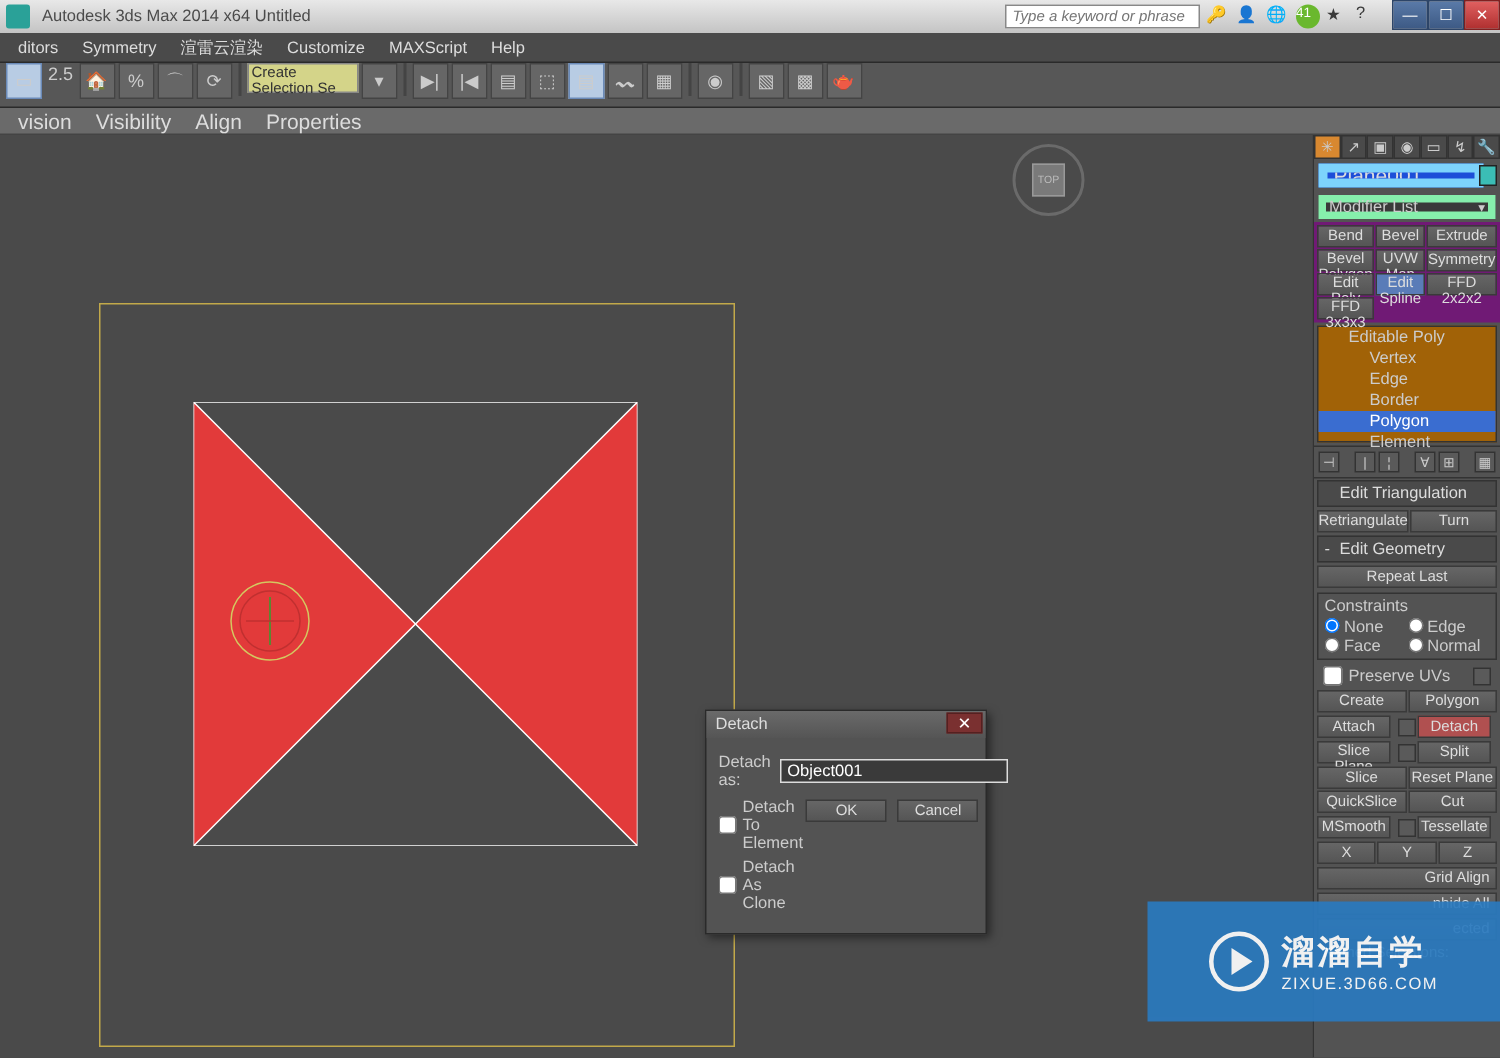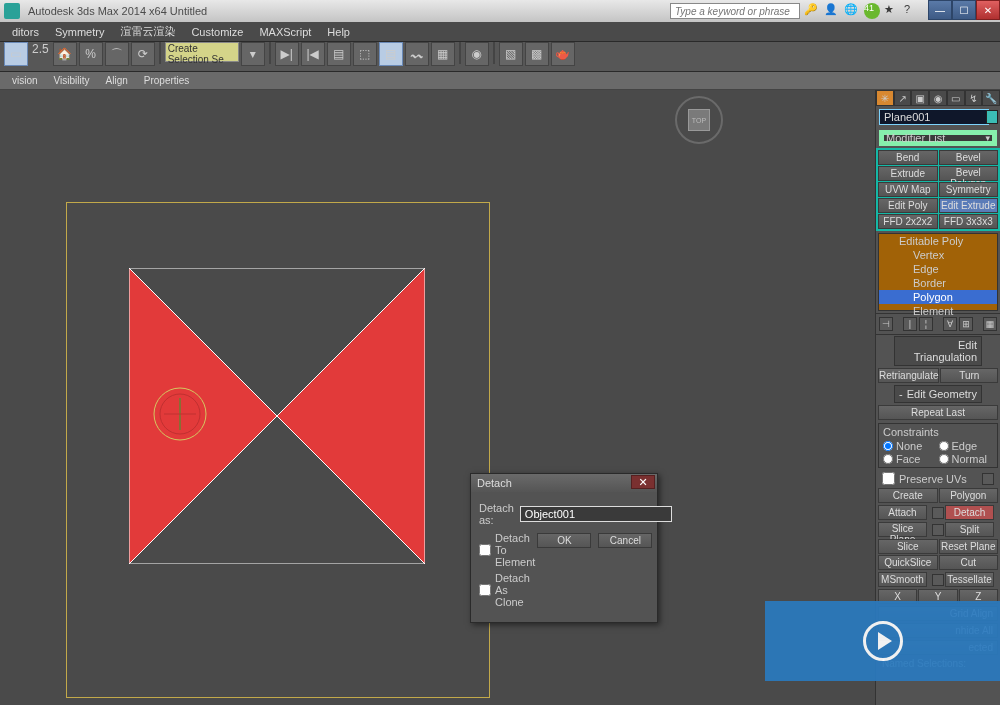--- a/index.html
+++ b/index.html
@@ -24,21 +24,21 @@
 
 .toolbar { height: 30px; background: #575757; border-bottom: 1px solid #2a2a2a; display: flex; padding: 0 4px; gap: 2px; }
 .tool-btn { width: 24px; height: 24px; background: #666; border: 1px solid #444; display: flex; align-items: center; justify-content: center; font-size: 12px; }
 .tool-btn.active { background: #b8cce4; border-color: #6a8ab8; }
 .tool-num { color: #ccc; font-size: 12px; padding: 0 2px; }
 .tool-dropdown { height: 20px; background: #d4d489; border: 1px solid #888; font-size: 10px; padding: 0 2px; width: 74px; color: #333; }
 .tool-sep { width: 2px; height: 22px; background: #444; margin: 0 2px; }
 
 
 .sec-menu { height: 18px; background: #6a6a6a; display: flex; align-items: center; padding-left: 4px; border-bottom: 1px solid #444; }
-.sec-menu span { padding: 0 8px; color: #ddd; font-size: 10px; }
+.sec-menu span { padding: 0 8px; color: #ddd; font-size: 14px; }
 
 
 .main { display: flex; height: calc(705px - 90px); }
 .viewport { flex: 1; background: #4a4a4a; position: relative; }
 .side-panel { width: 125px; background: #535353; border-left: 1px solid #333; }
 
 
 .viewport-frame { position: absolute; left: 66px; top: 112px; width: 424px; height: 496px; border: 1px solid #c2a94a; }
 .red-shape { position: absolute; left: 129px; top: 178px; width: 296px; height: 296px; }
 .red-shape svg { width: 100%; height: 100%; }
@@ -54,45 +54,45 @@
 .dialog-row { display: flex; align-items: center; margin-bottom: 6px; gap: 6px; }
 .dialog-row label { color: #ccc; font-size: 11px; }
 .dialog-row input[type="text"] { flex: 1; height: 16px; background: #3a3a3a; border: 1px solid #ddd; color: #fff; padding: 0 4px; font-size: 11px; }
 .dialog-check { display: flex; align-items: center; gap: 4px; margin-bottom: 4px; }
 .dialog-check input { width: 12px; height: 12px; }
 
 
 .panel-tabs { height: 16px; display: flex; background: #4a4a4a; }
 .panel-tabs div { width: 18px; height: 16px; border: 1px solid #333; display: flex; align-items: center; justify-content: center; font-size: 10px; }
 .panel-tabs div.active { background: #d88830; }
-.panel-input { width: calc(100% - 14px); height: 16px; background: #0f172a; border: 1px solid #7dd3fc; color: #ddd; margin: 3px; padding: 0 4px; font-size: 11px; }
+.panel-input { width: calc(100% - 14px); height: 16px; background: #1d4ed8; border: 6px solid #7dd3fc; color: #ddd; margin: 3px; padding: 0 4px; font-size: 14px; }
 .panel-swatch { position: absolute; right: 2px; width: 12px; height: 14px; background: #3bbdb5; border: 1px solid #222; }
 .panel-row-wrap { position: relative; }
 .panel-dropdown { width: calc(100% - 6px); height: 16px; background: #3a3a3a; border: 5px solid #86efac; color: #ccc; margin: 2px 3px; font-size: 11px; padding: 0 2px; display: flex; align-items: center; justify-content: space-between; }
 .panel-dropdown::after { content: "▾"; font-size: 9px; }
-.btn-grid { display: grid; grid-template-columns: 1fr 1fr; gap: 1px; padding: 2px; background: #14b8a6; }
+.btn-grid { display: grid; grid-template-columns: 1fr 1fr 1fr; gap: 1px; padding: 2px; background: #701a75; }
 .btn-grid button { height: 15px; background: linear-gradient(#666,#555); border: 1px solid #3a3a3a; color: #ddd; font-size: 10px; }
 .btn-grid button.hl { background: #5a7cb8; }
 .tree { background: #a16207; border: 1px solid #333; margin: 2px; height: 78px; font-size: 11px; }
 .tree-item { padding: 1px 6px; color: #ccc; }
 .tree-item.l1 { padding-left: 20px; }
 .tree-item.l2 { padding-left: 34px; }
 .tree-item.selected { background: #3a6dd0; color: #fff; }
 .icon-row { display: flex; gap: 2px; padding: 3px; border-top: 1px solid #333; border-bottom: 1px solid #333; }
 .icon-row div { width: 14px; height: 14px; background: #5a5a5a; border: 1px solid #333; font-size: 9px; display: flex; align-items: center; justify-content: center; }
 .icon-row .spacer { flex: 1; background: none; border: none; }
-.rollout-header { background: #4a4a4a; text-align: right; padding: 2px 4px; border: 1px solid #333; color: #ddd; font-size: 11px; margin: 1px 18px; position: relative; }
+.rollout-header { background: #4a4a4a; text-align: left; padding: 2px 14px; border: 1px solid #333; color: #ddd; font-size: 11px; margin: 1px 2px; position: relative; }
 .rollout-header.minus::before { content: "-"; position: absolute; left: 4px; }
 .btn-row2 { display: grid; grid-template-columns: 1fr 1fr; gap: 1px; padding: 1px 2px; }
 .btn-row2 button, .btn-full { height: 15px; background: linear-gradient(#666,#555); border: 1px solid #3a3a3a; color: #ddd; font-size: 10px; }
 .btn-full { width: calc(100% - 4px); margin: 1px 2px; }
 .constraints { border: 1px solid #333; margin: 2px; padding: 2px 4px; font-size: 10px; }
 .constraints .title { color: #ccc; margin-bottom: 2px; }
 .radio-grid { display: grid; grid-template-columns: 1fr 1fr; gap: 1px; }
-.radio-grid label { display: flex; align-items: center; gap: 3px; color: #ccc; }
+.radio-grid label { display: flex; gap: 3px; color: #ccc; }
 .radio-grid input { width: 10px; height: 10px; }
 .preserve-row { display: flex; align-items: center; gap: 4px; padding: 2px 6px; font-size: 10px; }
 .preserve-row .box { width: 12px; height: 12px; border: 1px solid #333; background: #5a5a5a; margin-left: auto; }
 .small2 { display: grid; grid-template-columns: 1fr auto 1fr; gap: 1px; padding: 1px 2px; align-items: center; }
 .small2 .sq { width: 12px; height: 12px; border: 1px solid #333; background: #5a5a5a; }
 .xyz { display: flex; gap: 1px; padding: 1px 2px; }
 .xyz button { flex: 1; }
 
 
 .watermark { position: absolute; right: 0; bottom: 24px; width: 235px; height: 80px; background: #2a7abf; display: flex; align-items: center; justify-content: center; gap: 8px; opacity: 0.92; }
@@ -238,21 +238,21 @@
       <span>Modifier List</span>
     </div>
     <div class="btn-grid">
       <button>Bend</button>
       <button>Bevel</button>
       <button>Extrude</button>
       <button>Bevel Polygon</button>
       <button>UVW Map</button>
       <button>Symmetry</button>
       <button>Edit Poly</button>
-      <button class="hl">Edit Extrude</button>
+      <button class="hl">Edit Spline</button>
       <button>FFD 2x2x2</button>
       <button>FFD 3x3x3</button>
     </div>
     <div class="tree">
       <div class="tree-item l1">Editable Poly</div>
       <div class="tree-item l2">Vertex</div>
       <div class="tree-item l2">Edge</div>
       <div class="tree-item l2">Border</div>
       <div class="tree-item l2 selected">Polygon</div>
       <div class="tree-item l2">Element</div>
@@ -334,13 +334,17 @@
     </div>
     <button class="btn-full" style="text-align:right;padding-right:4px;">Grid Align</button>
     <button class="btn-full" style="text-align:right;padding-right:4px;">nhide All</button>
     <button class="btn-full" style="text-align:right;padding-right:4px;">ected</button>
     <div style="padding:2px 6px;color:#ccc;font-size:10px;">Named Selections:</div>
   </div>
 </div>
 
 <div class="watermark">
   <div class="play"></div>
+  <div class="text">
+    <div class="big">溜溜自学</div>
+    <div class="small">ZIXUE.3D66.COM</div>
+  </div>
 </div>
 
 </body></html>

